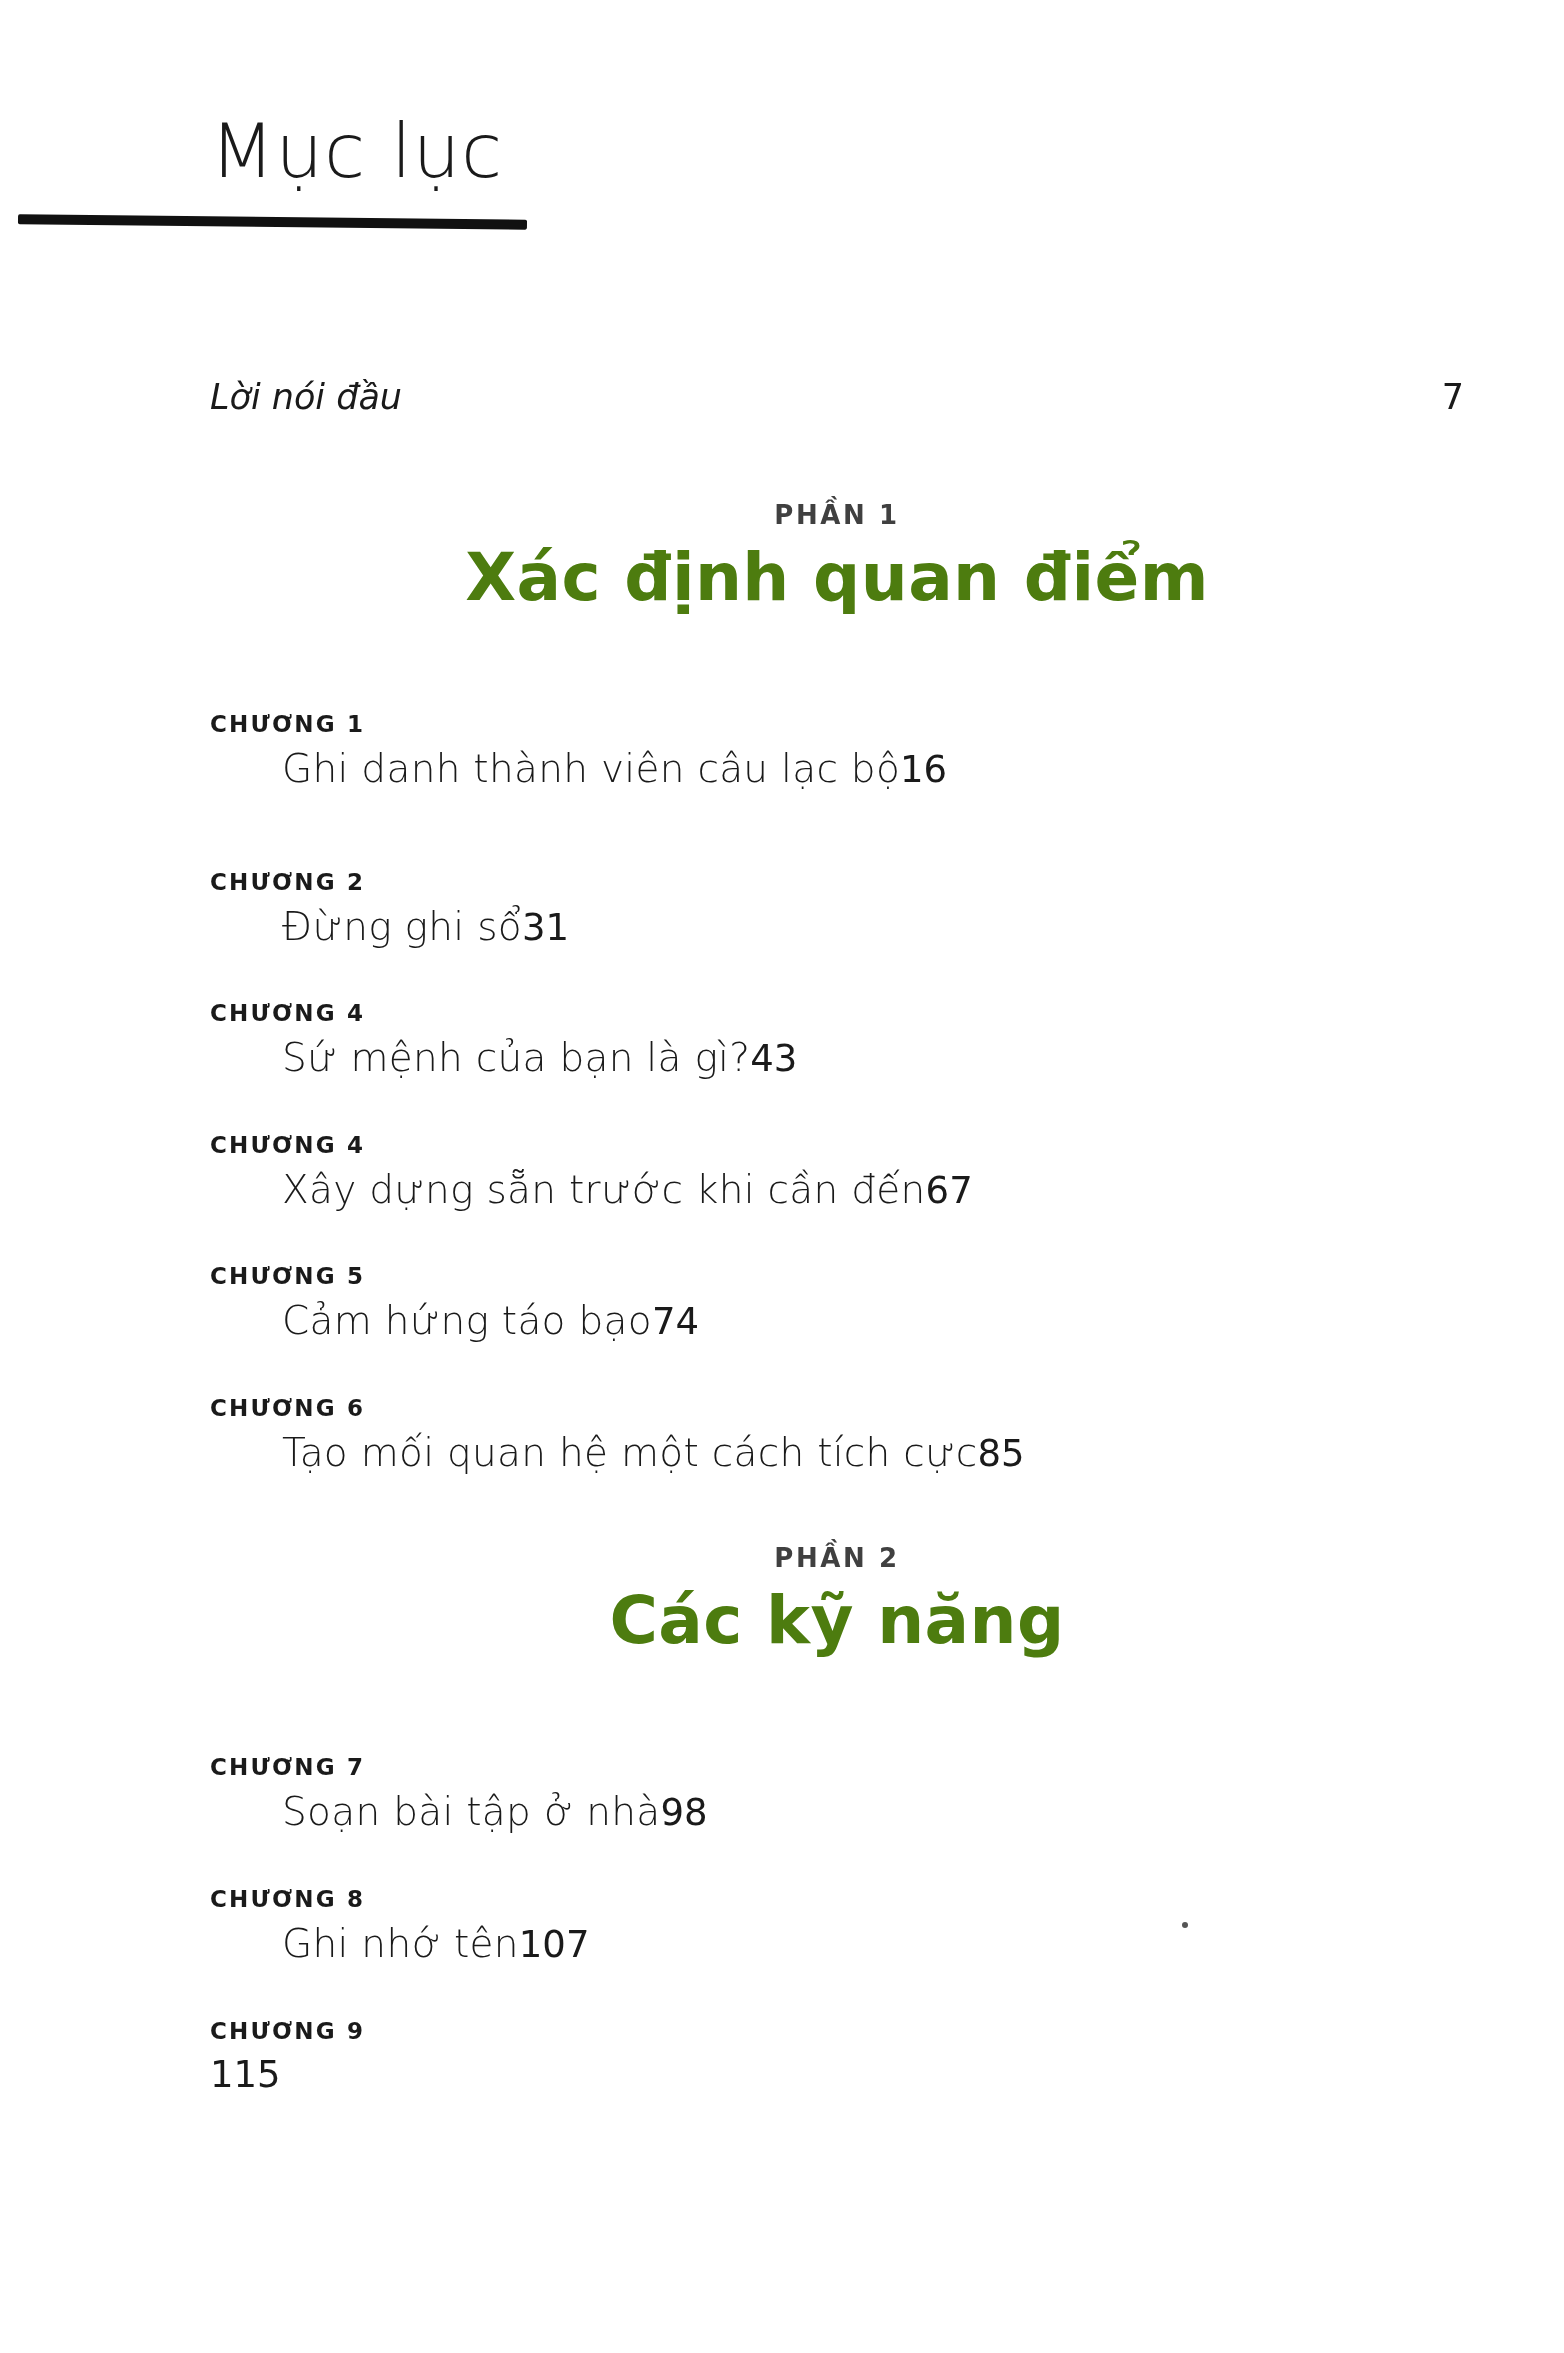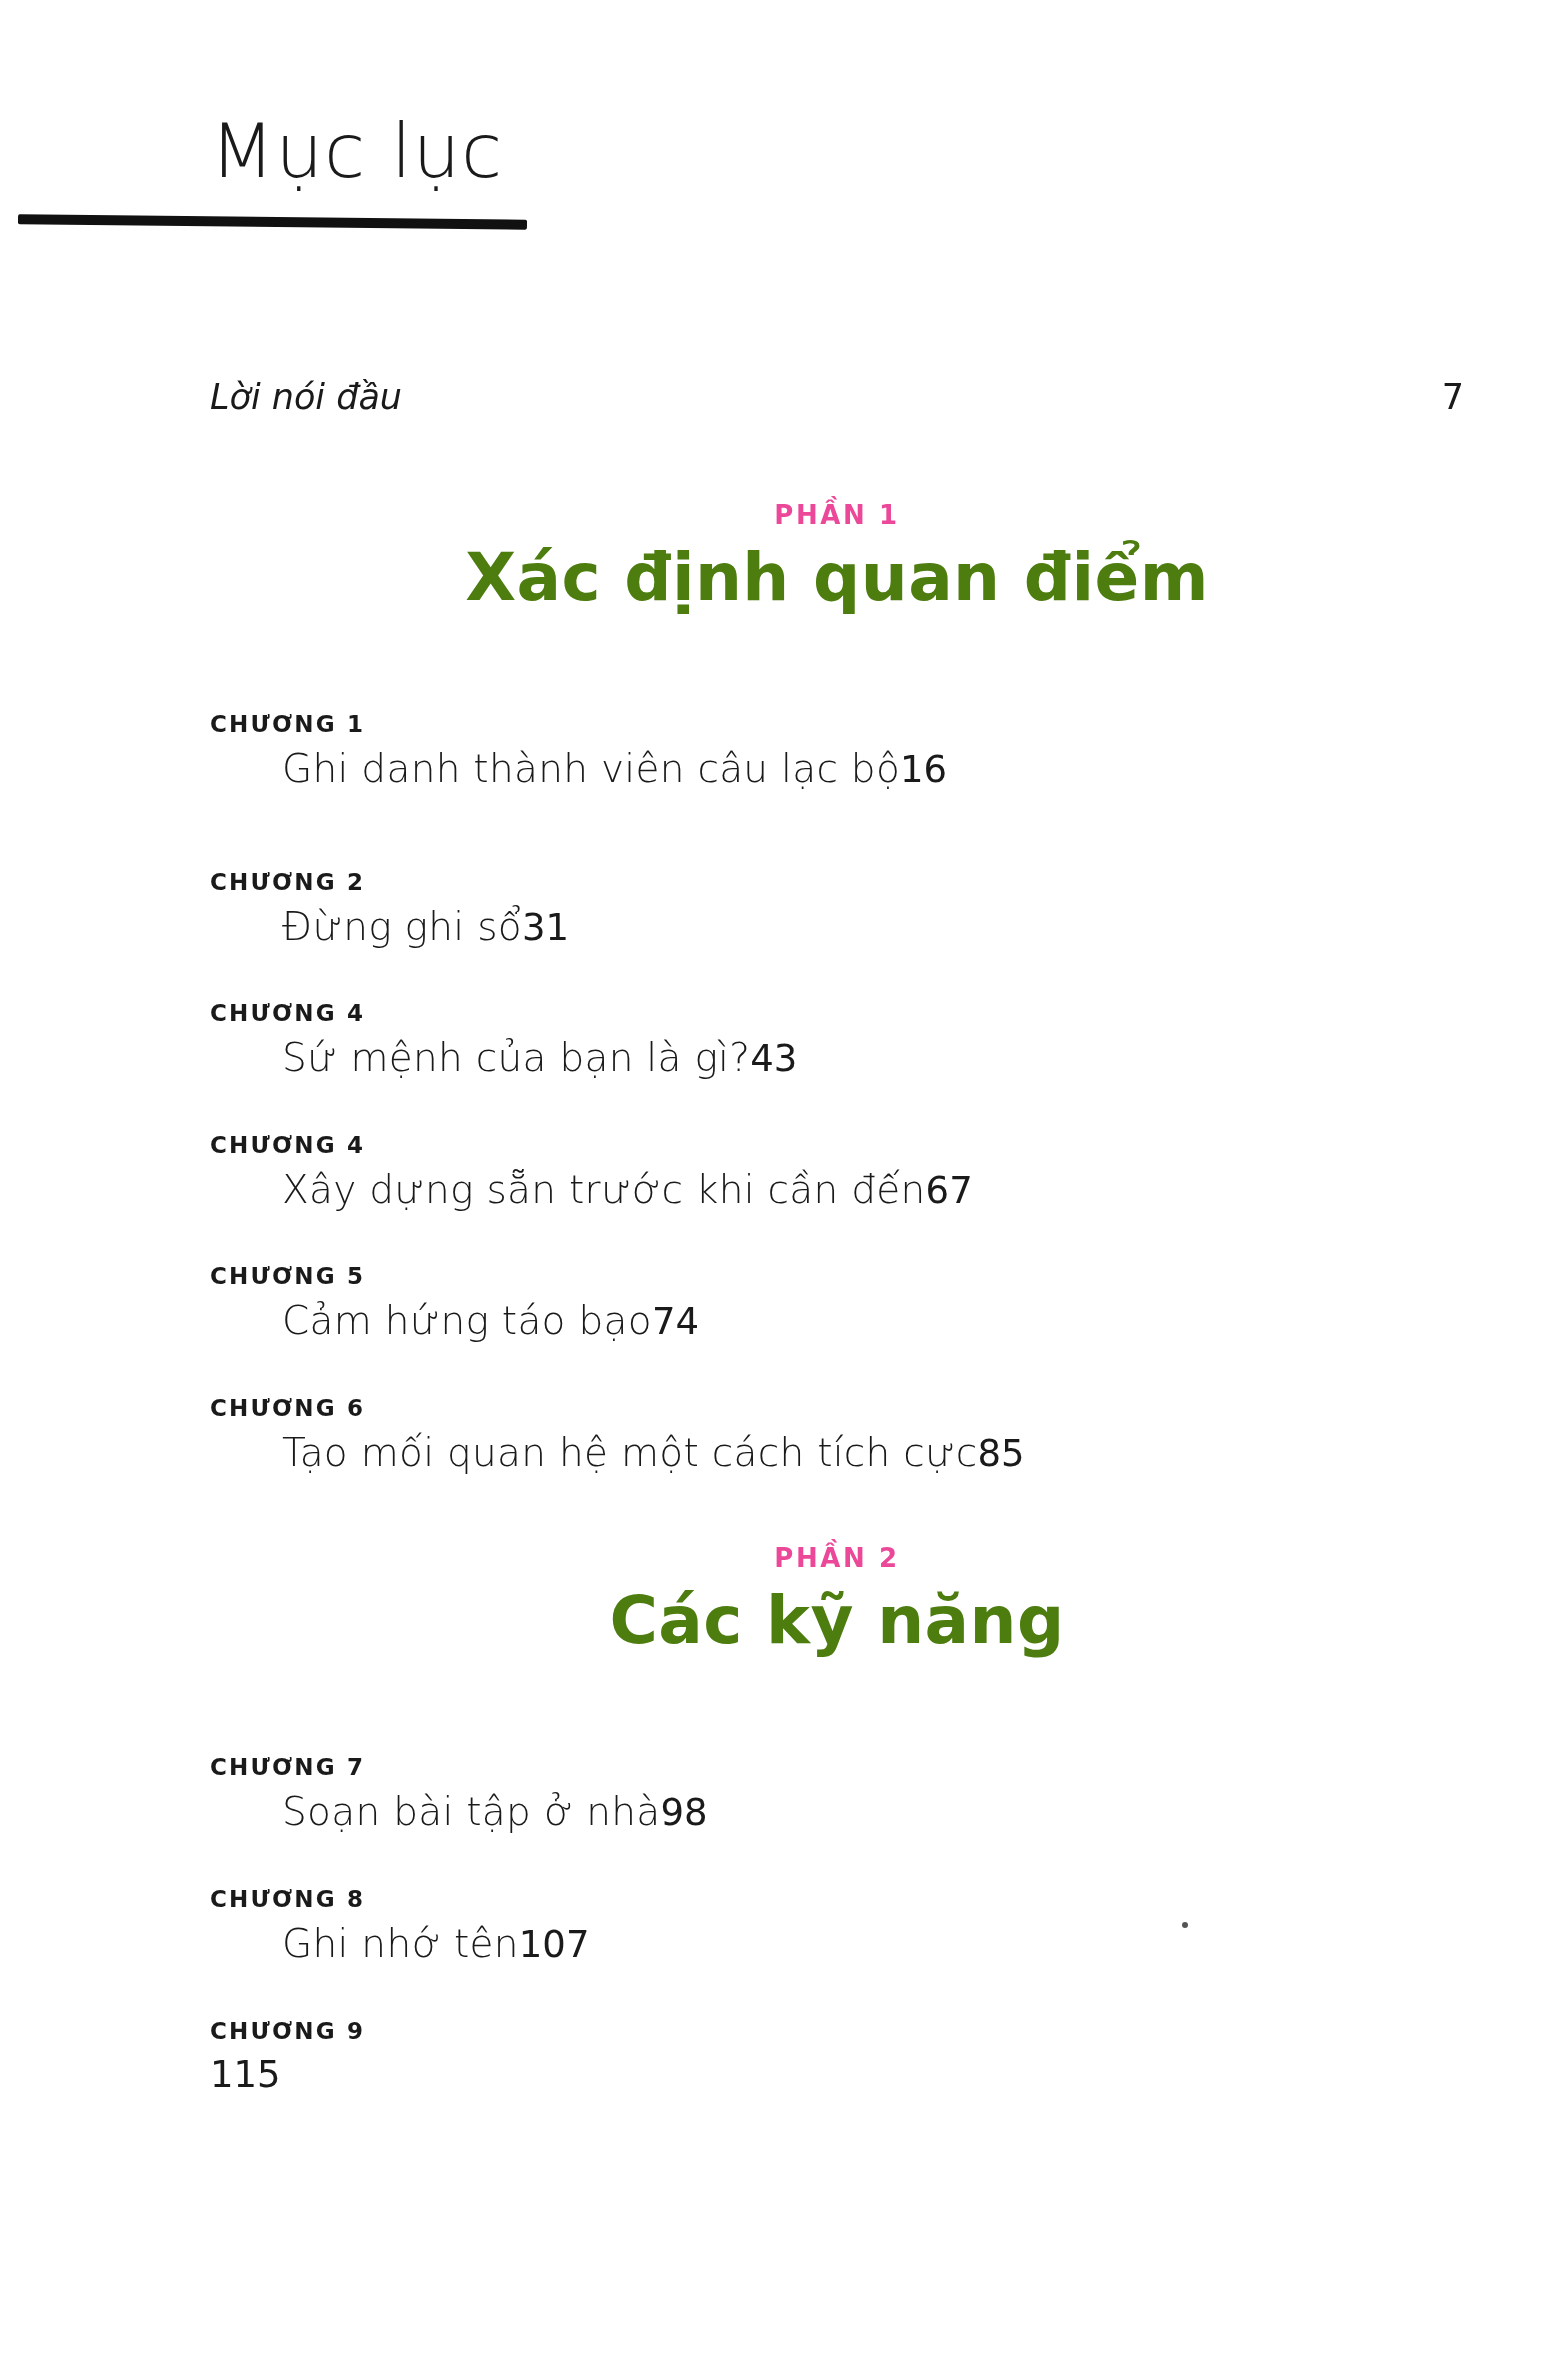--- a/index.html
+++ b/index.html
@@ -76,21 +76,21 @@
     position: absolute;
     left: 210px;
     width: 1254px;
     text-align: center;
   }
   .part-kicker {
     font-size: 26px;
     font-weight: 700;
     letter-spacing: 2.6px;
     font-family: "DejaVu Sans", sans-serif;
-    color: #ec4899;
+    color: #404040;
   }
   .part-title {
     font-size: 66px;
     font-weight: 700;
     margin-top: 8.8px;
     font-family: "DejaVu Sans", sans-serif;
     color: #4d7c0f;
     letter-spacing: 0.4px;
   }
 

